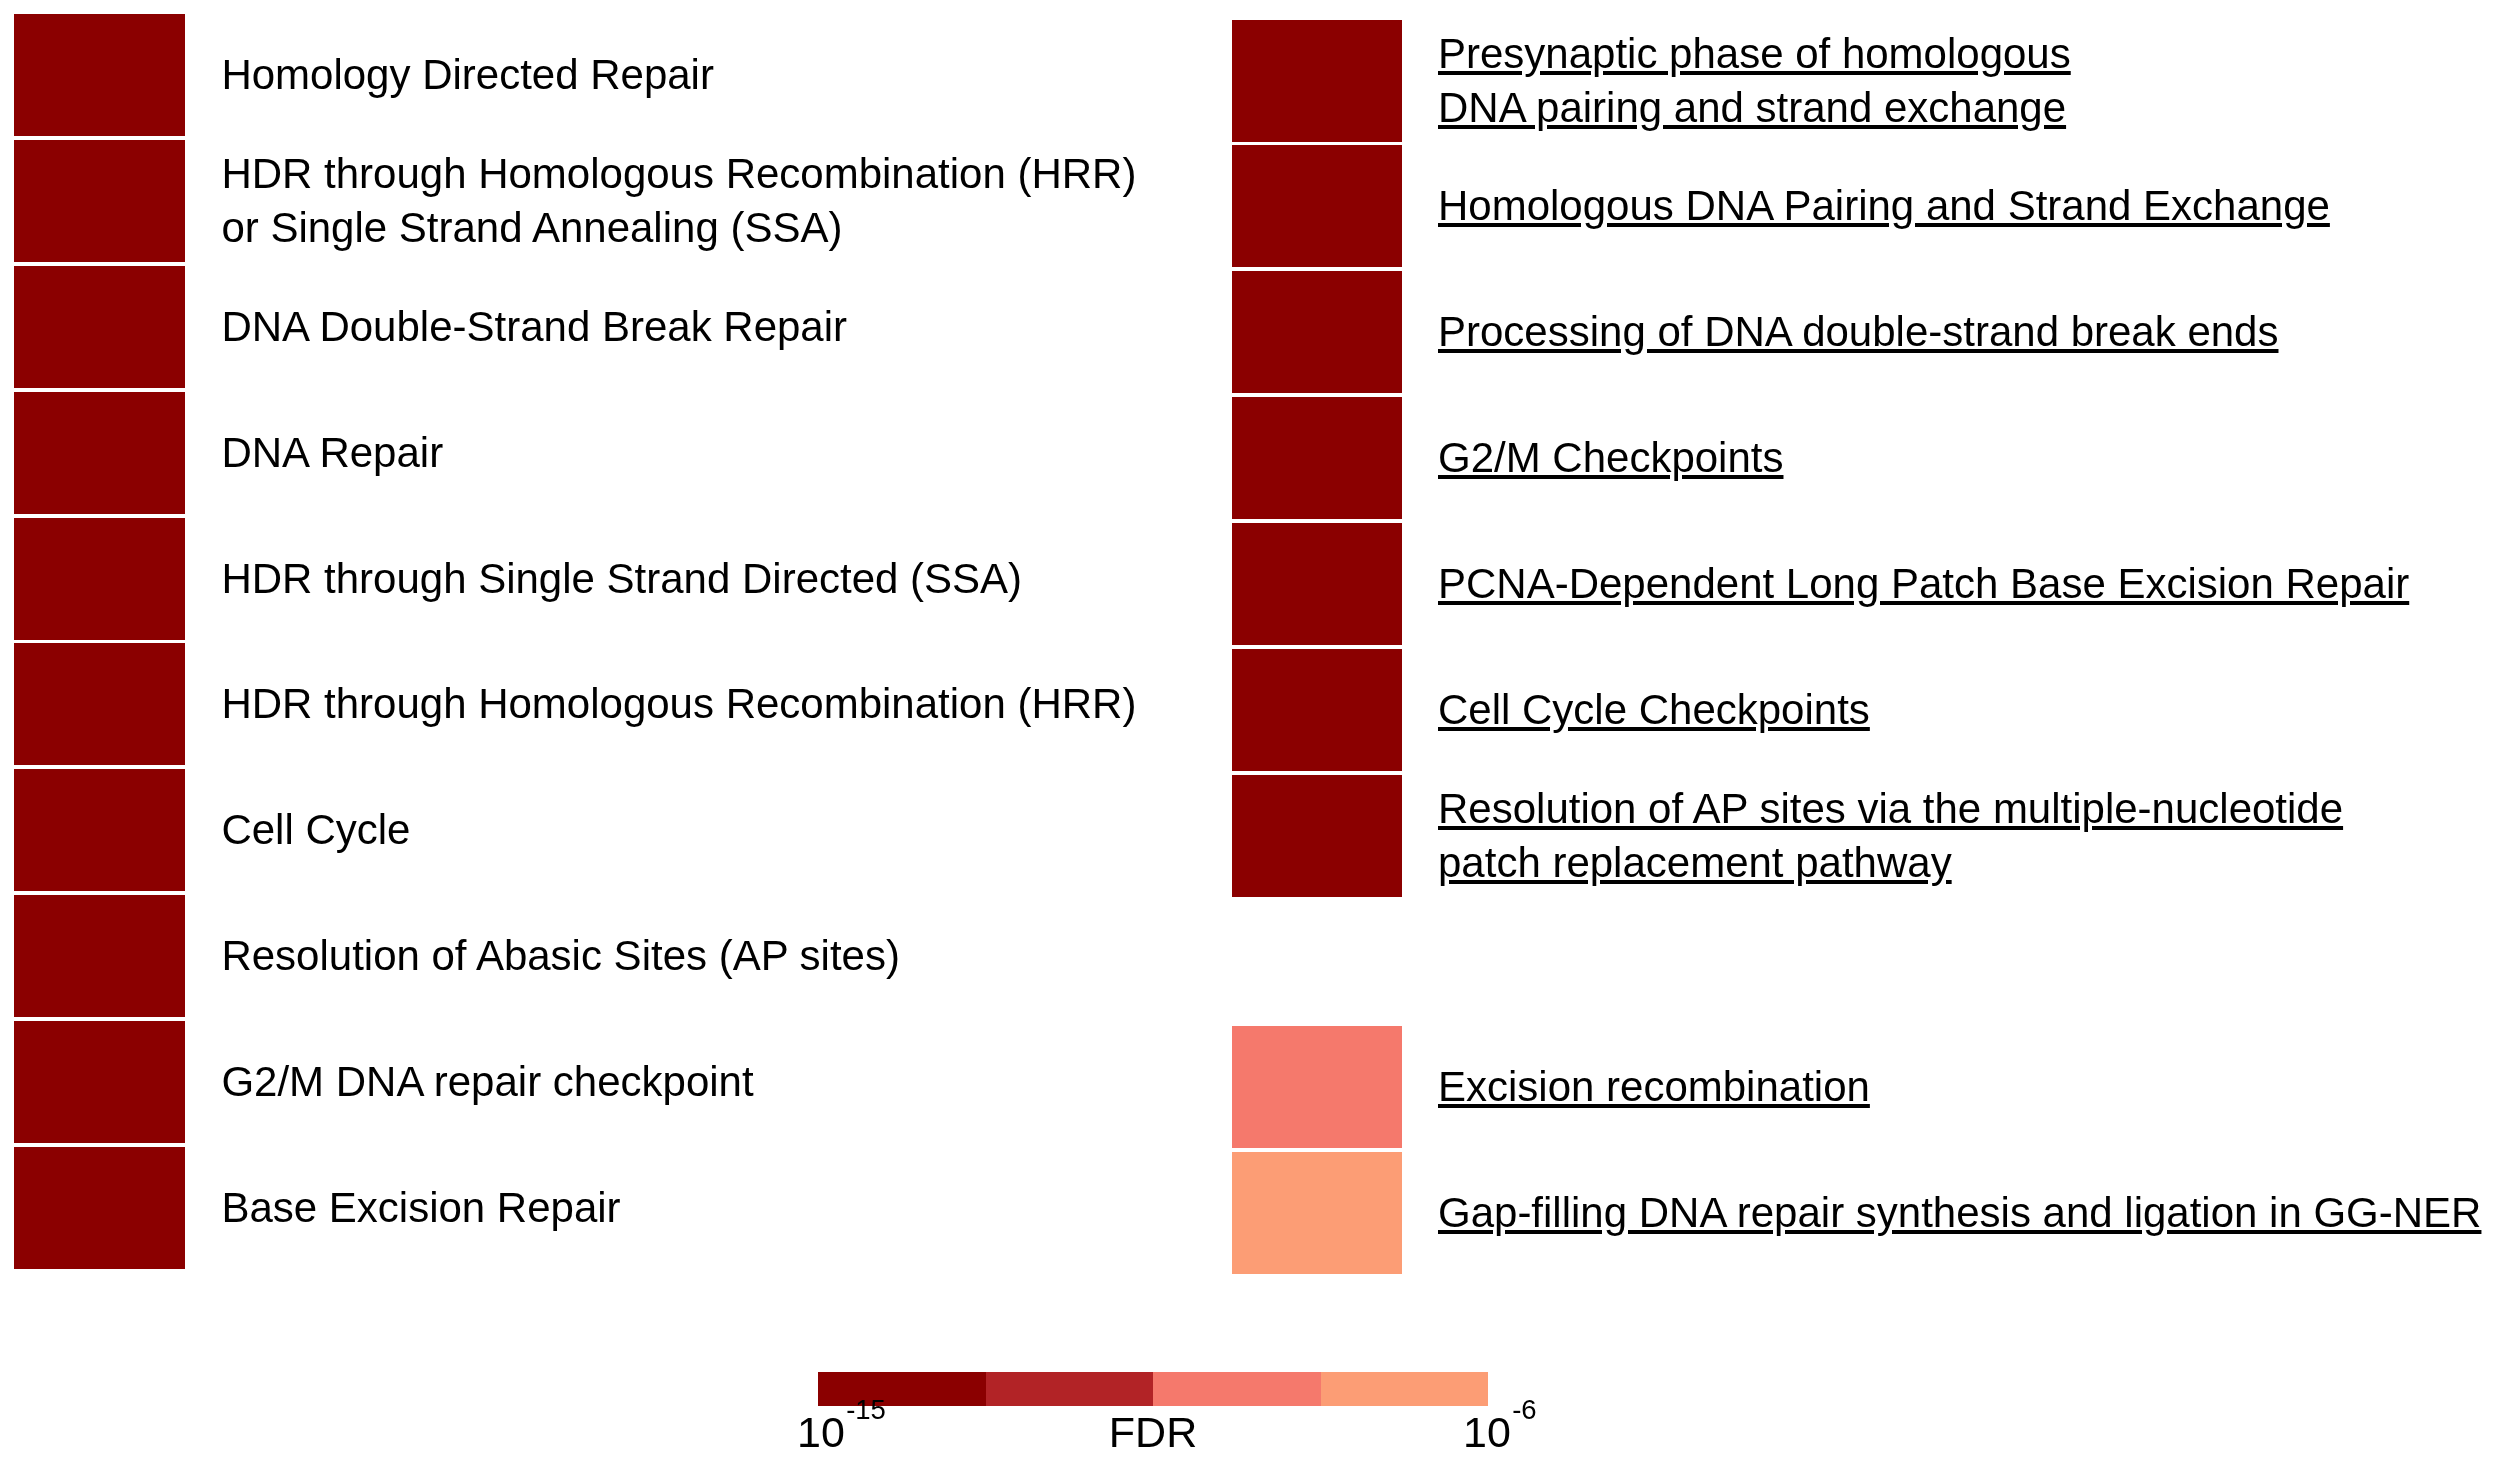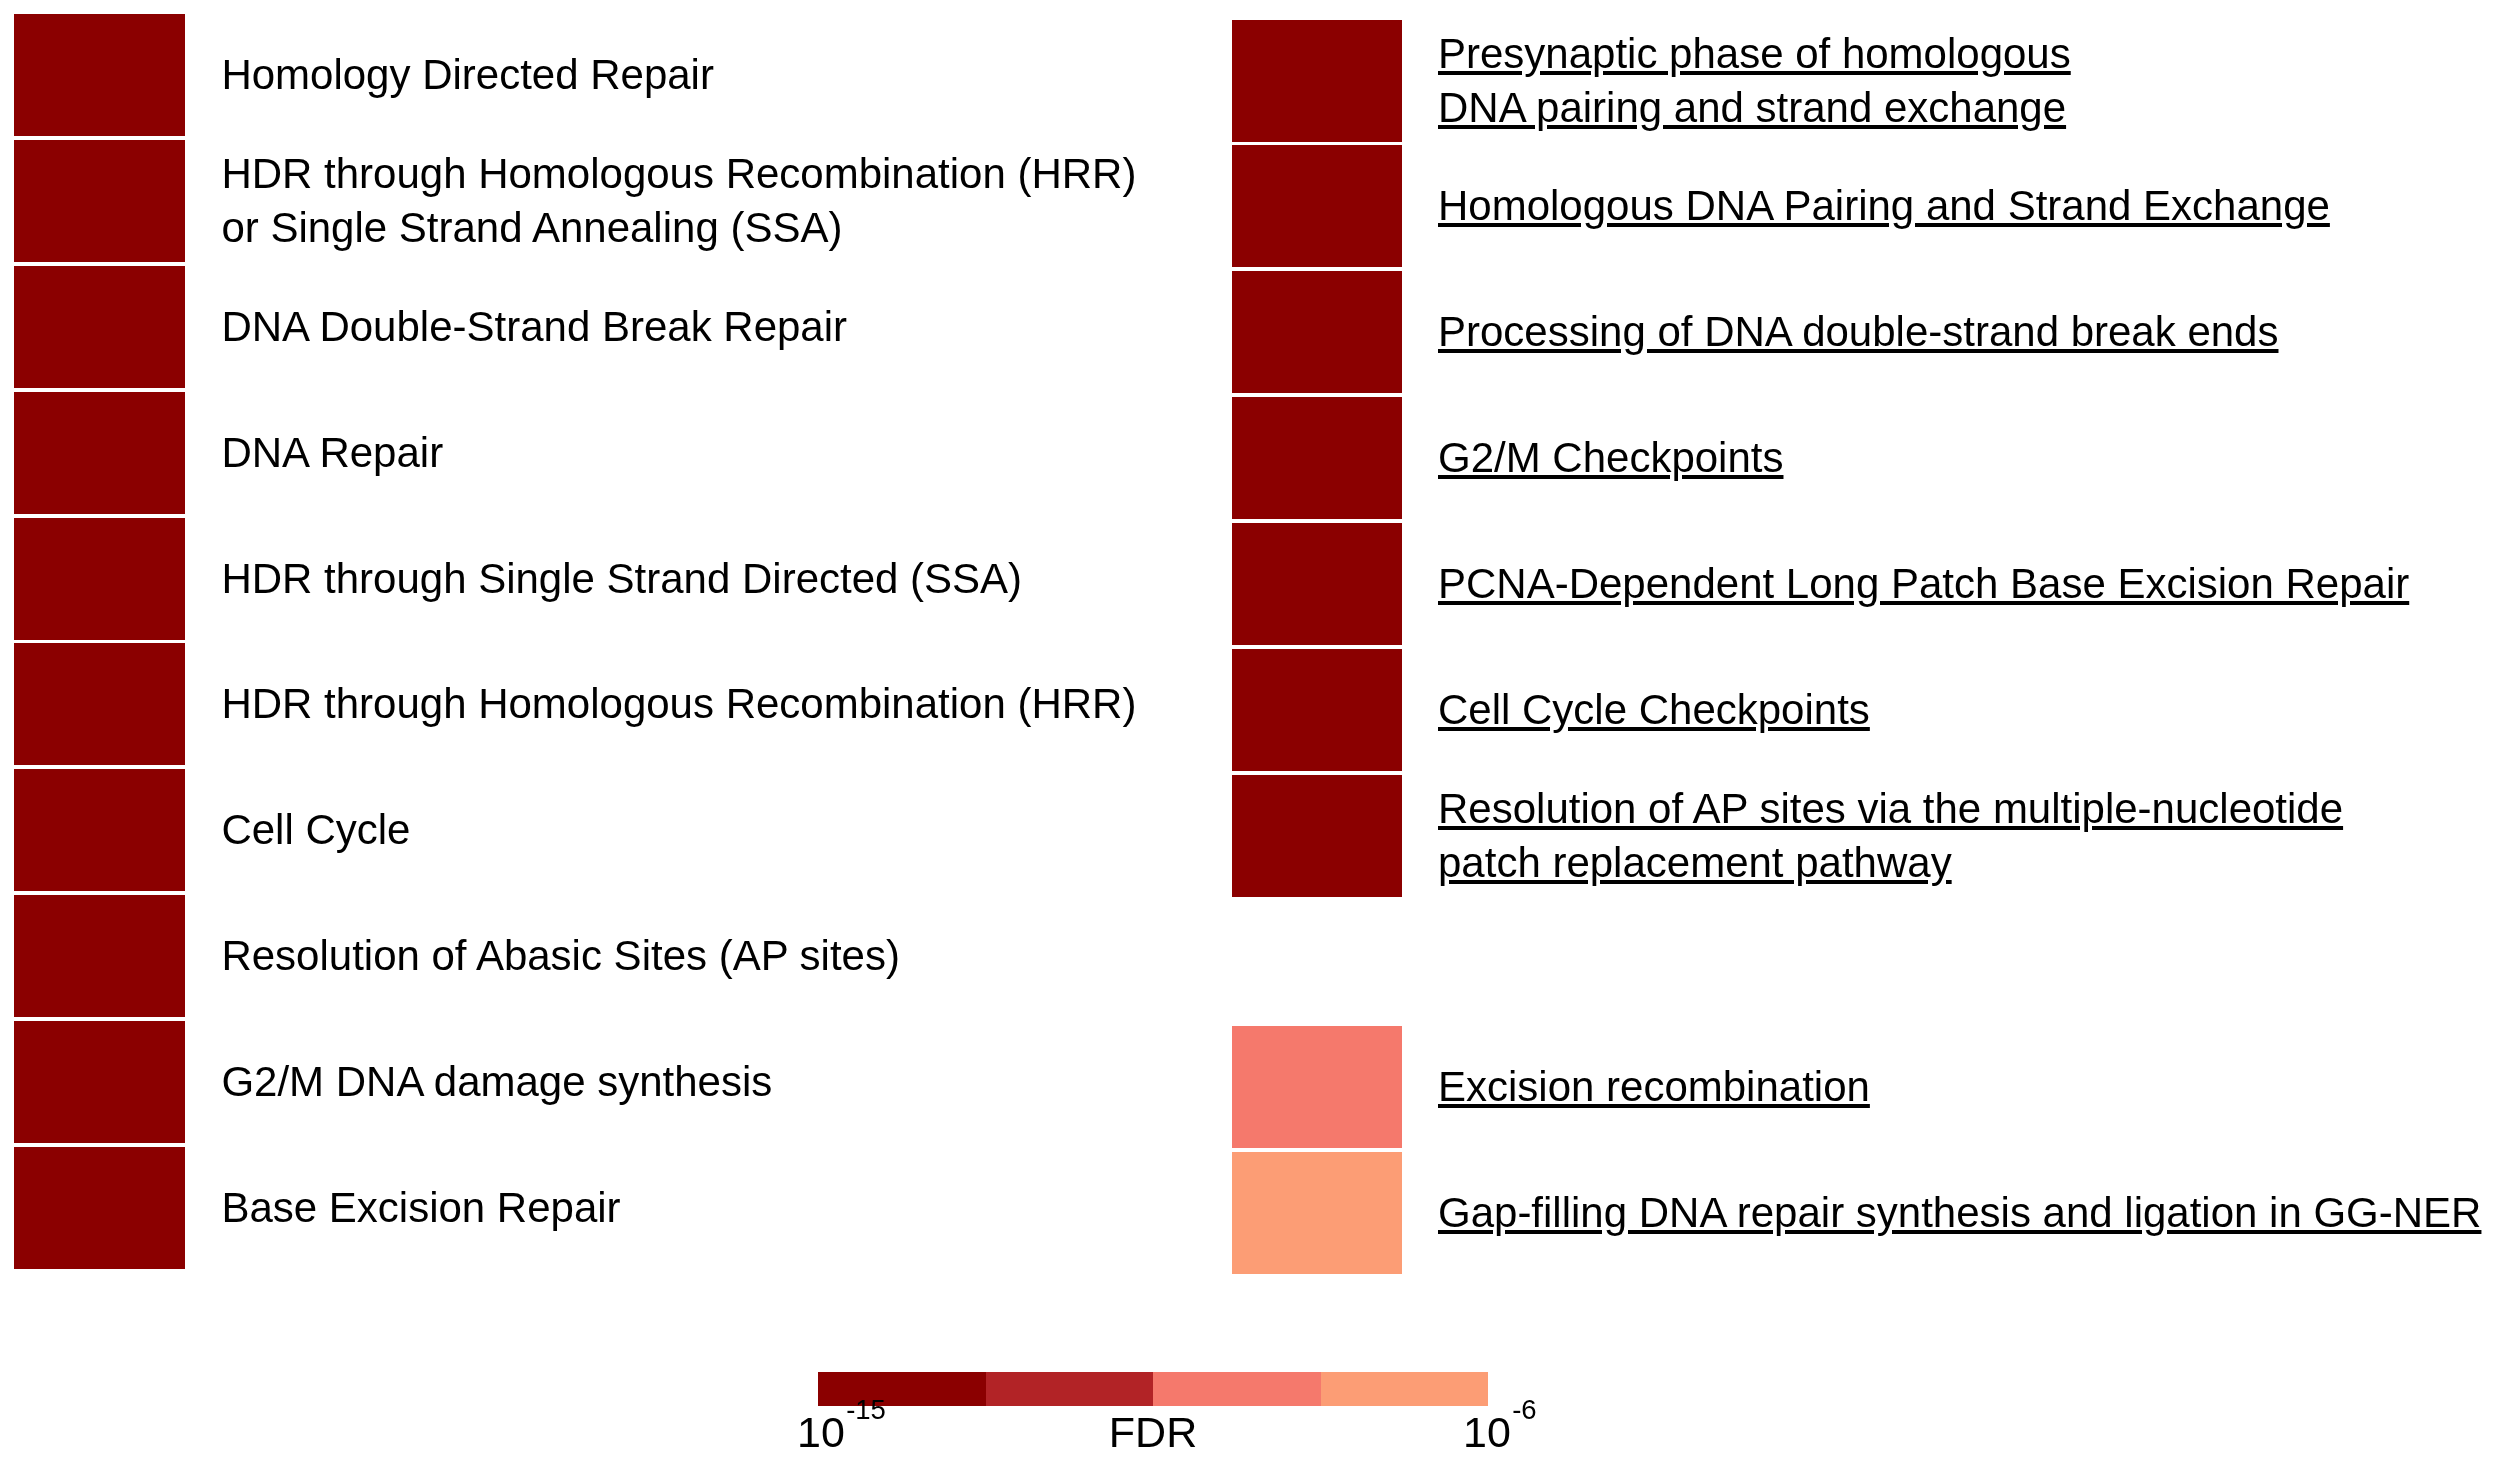--- a/index.html
+++ b/index.html
@@ -108,21 +108,21 @@
   <div class="row left" style="top:769px">
     <div class="heat-cell" style="background: rgb(139, 0, 0);"></div>
     <div class="pathway-label">Cell Cycle</div>
   </div>
   <div class="row left" style="top:895px">
     <div class="heat-cell" style="background: rgb(139, 0, 0);"></div>
     <div class="pathway-label">Resolution of Abasic Sites (AP sites)</div>
   </div>
   <div class="row left" style="top:1021px">
     <div class="heat-cell" style="background: rgb(139, 0, 0);"></div>
-    <div class="pathway-label">G2/M DNA damage synthesis</div>
+    <div class="pathway-label">G2/M DNA repair checkpoint</div>
   </div>
   <div class="row left" style="top:1147px">
     <div class="heat-cell" style="background: rgb(139, 0, 0);"></div>
     <div class="pathway-label">Base Excision Repair</div>
   </div>
 
   <div class="row right" style="top:19.7px">
     <div class="heat-cell" style="background: rgb(139, 0, 0);"></div>
     <div class="pathway-label">Presynaptic phase of homologous
 DNA pairing and strand exchange</div>

